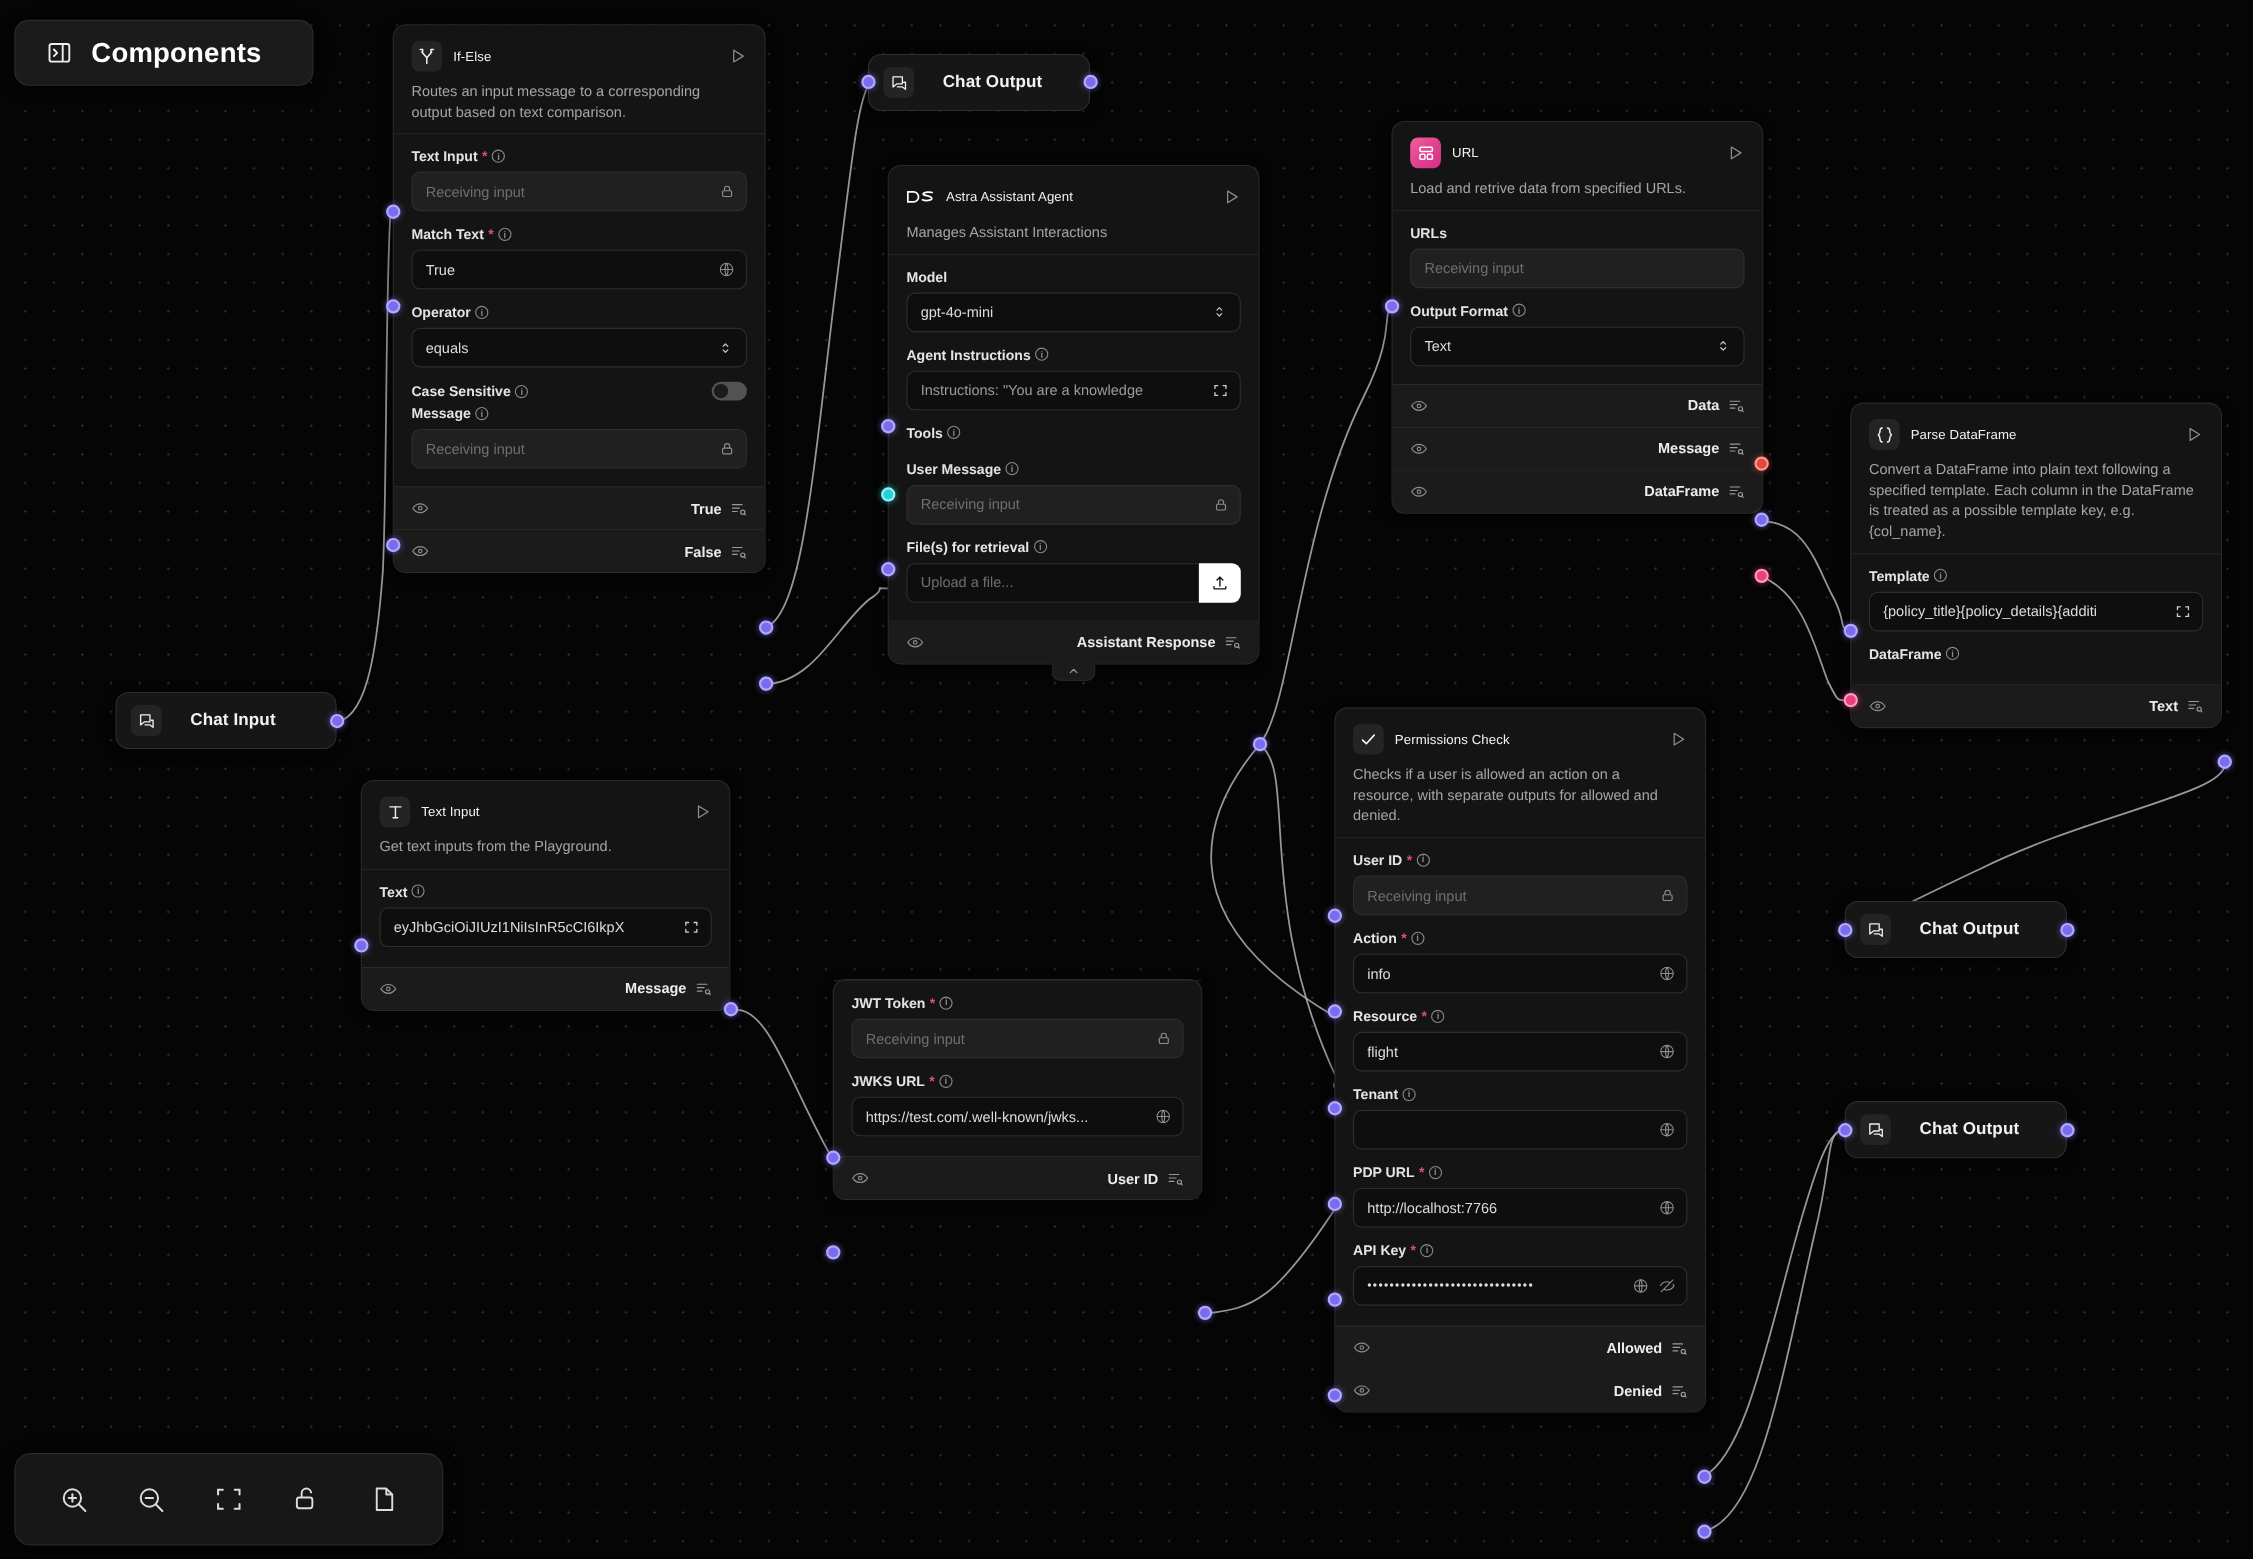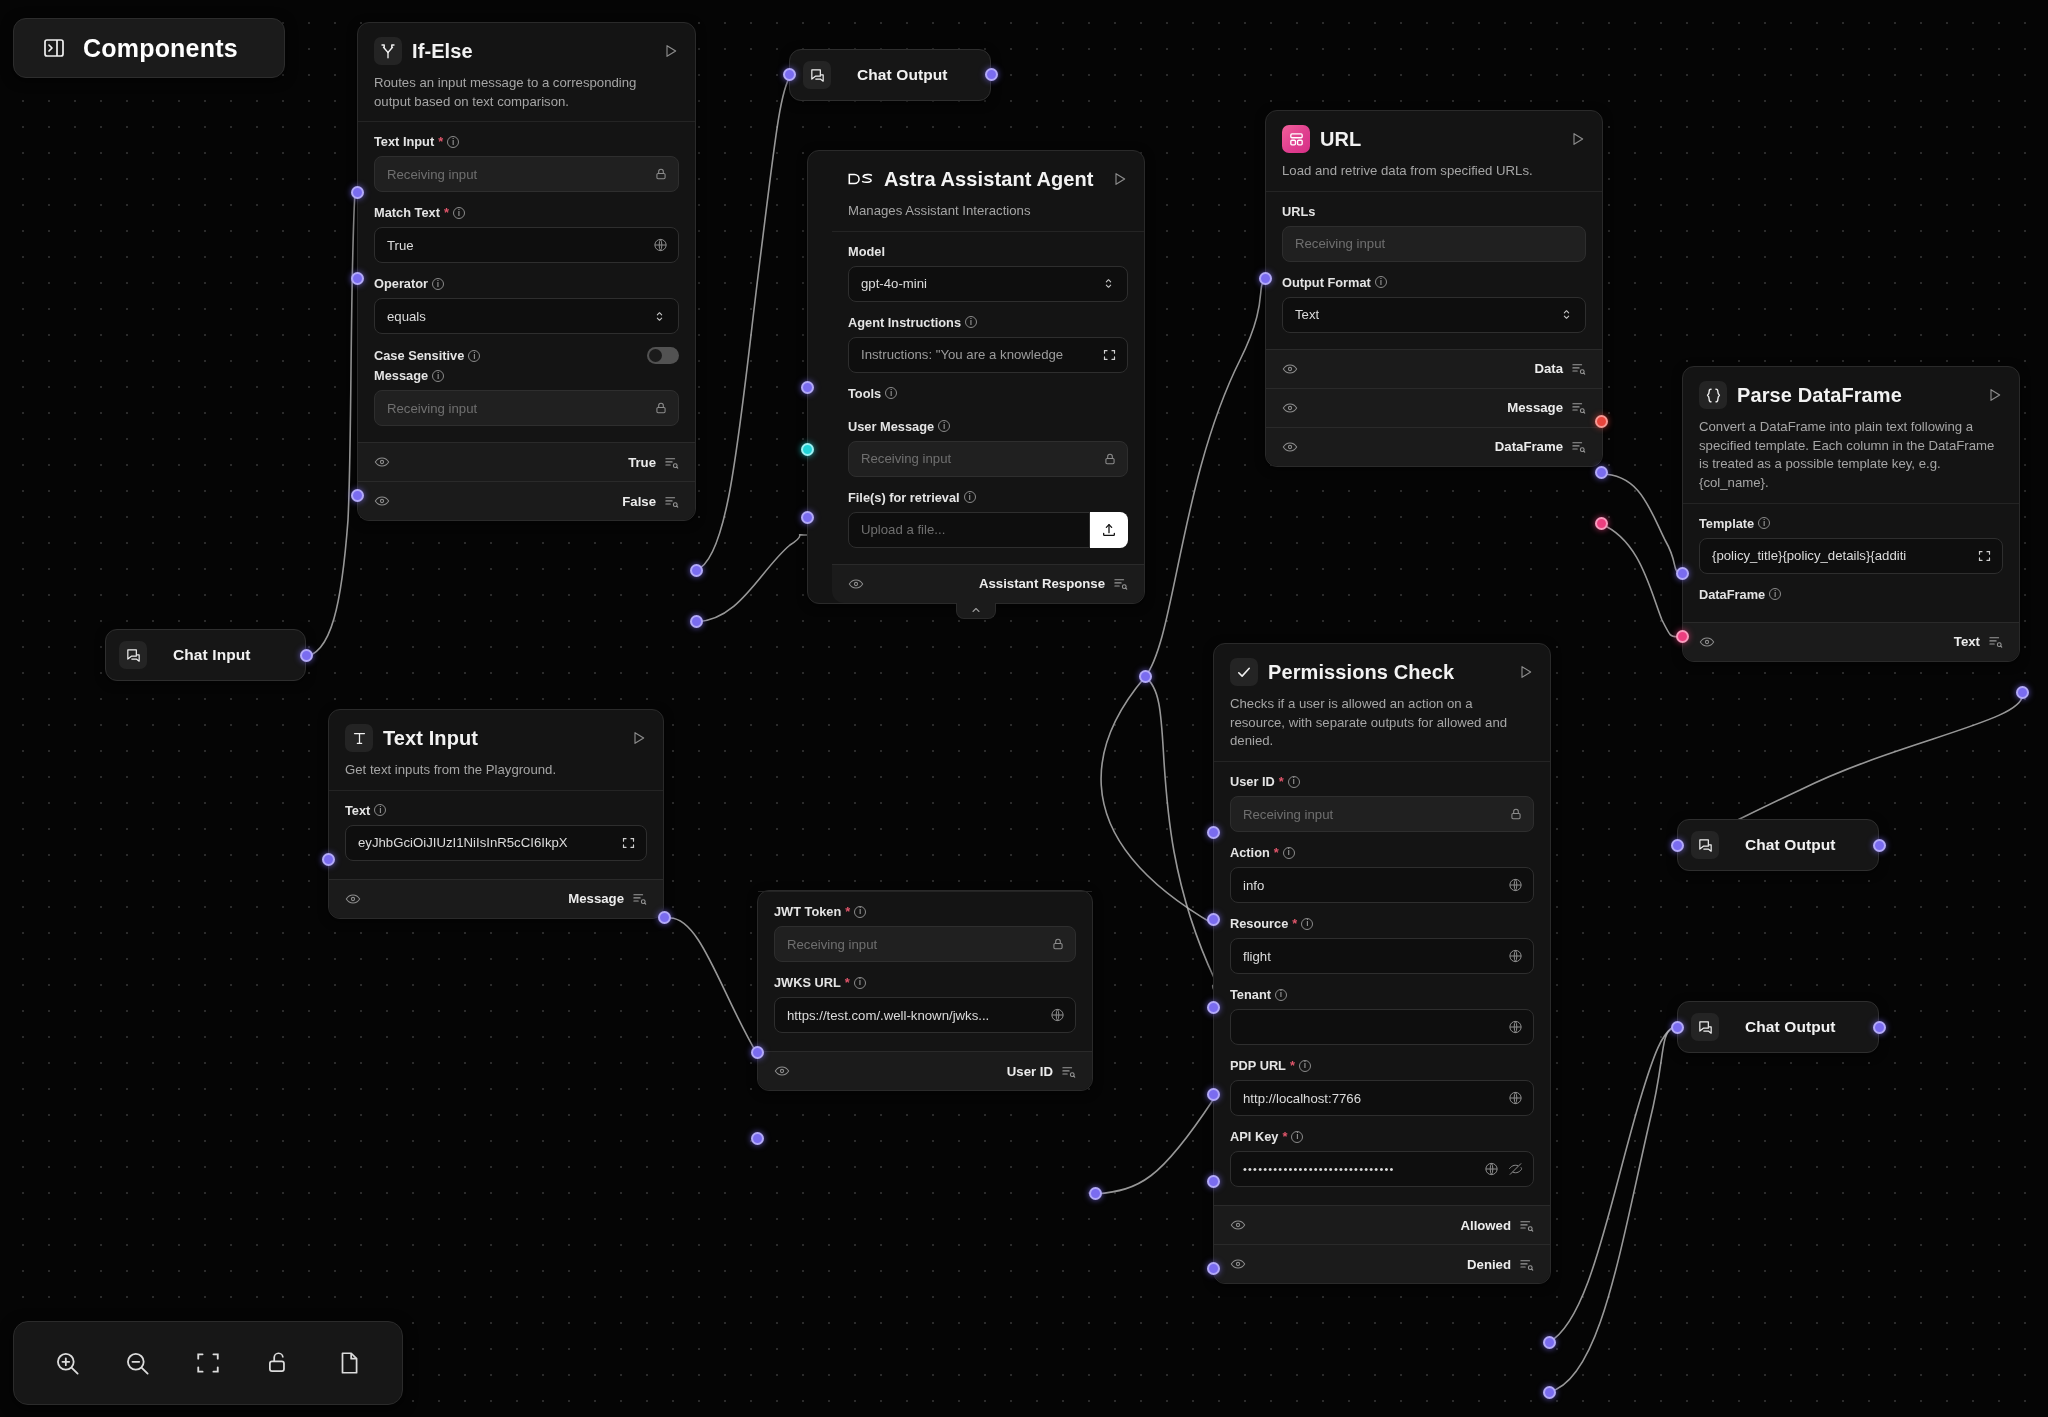--- a/index.html
+++ b/index.html
@@ -36,21 +36,21 @@
   .node-icon {
     width: 28px; height: 28px; border-radius: 7px;
     background: #242424;
     display: flex; align-items: center; justify-content: center;
     flex: 0 0 auto; color: #f0f0f0;
   }
   .node-icon.pink {
     background: linear-gradient(135deg,#f0609a 0%,#e03f8f 55%,#d62f86 100%);
   }
   .node-icon.plain { background: transparent; }
-  .node-name { font-size: 20px; font-weight: 700; letter-spacing: .1px; color: #f2f2f2; }
+  .node-name { font-size: 12px; font-weight: 400; letter-spacing: .1px; color: #f2f2f2; }
   .play-btn { margin-left: auto; color: #8d8d8d; display: flex; align-items: center; }
   .node-desc {
     margin-top: 9px; font-size: 13.2px; line-height: 1.42;
     color: #a5a5a5; padding-right: 4px;
   }
   .node-body { border-top: 1px solid #242424; padding: 12px 16px 14px 16px; }
   .field { margin-bottom: 13px; }
   .field:last-child { margin-bottom: 2px; }
   .field-label {
     font-size: 12.8px; font-weight: 600; color: #e4e4e4;
@@ -333,21 +333,21 @@
       <svg width="17" height="17" viewBox="0 0 24 24" fill="none" stroke="#f0f0f0" stroke-width="1.7" stroke-linejoin="round">
           <path d="M4 4h12v9H9l-5 4z"></path>
           <path d="M9 17h7l4 3v-9h-3"></path>
         </svg>
     </span>
     <span class="node-name">Chat Output</span>
   </div>
   <div class="port" style="left:783px;top:68px"></div>
   <div class="port" style="left:985px;top:68px"></div>
 
-  <div class="node" style="left:807px;top:150px;width:338px;padding-left:24px;">
+  <div class="node" style="left:807px;top:150px;width:338px;">
     <div class="node-head">
       <div class="node-title-row">
         <span class="node-icon plain" style="width:26px">
           <svg width="26" height="14" viewBox="0 0 40 18" fill="none" stroke="#ffffff" stroke-width="2.4">
             <path d="M2 2h8a7 7 0 010 14H2V2z" fill="none"></path>
             <path d="M36 3c-2-1.2-11-1.2-12.5 1.5C22 7.5 35 7 35.5 11c.5 3.5-9.5 3.7-13 2" fill="none" stroke-linecap="round"></path>
           </svg>
         </span>
         <span class="node-name">Astra Assistant Agent</span>
         <span class="play-btn">

